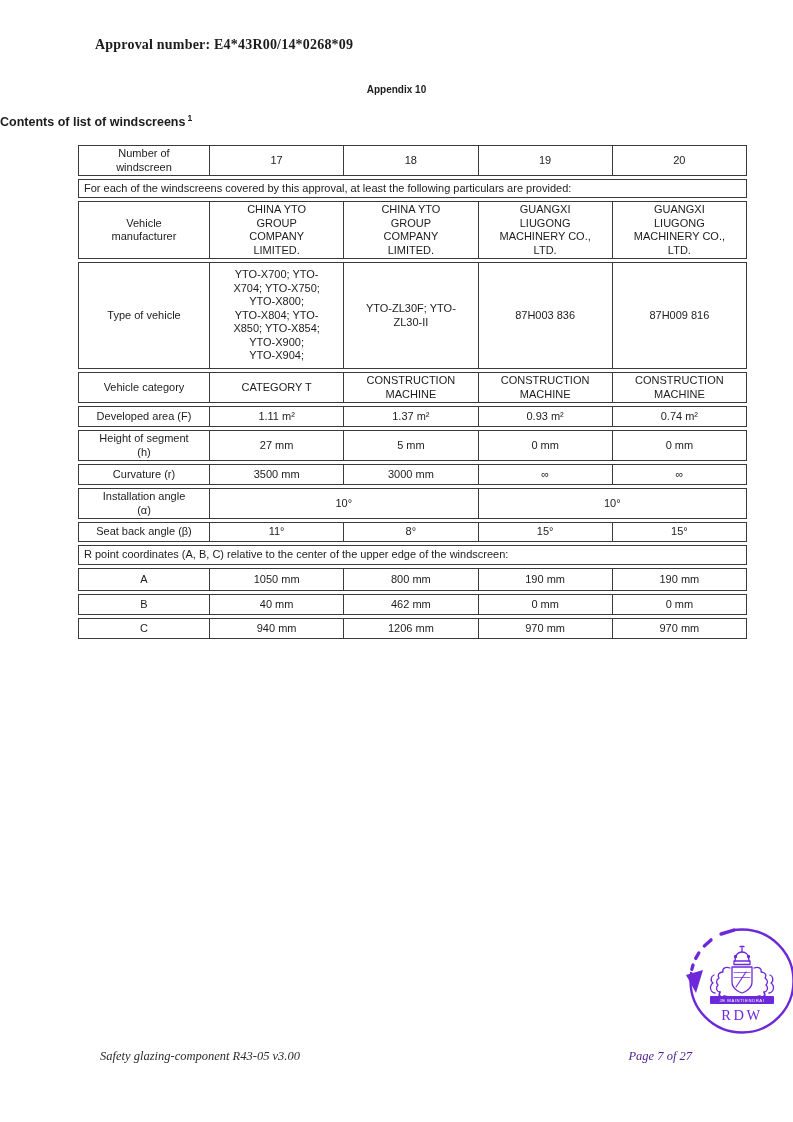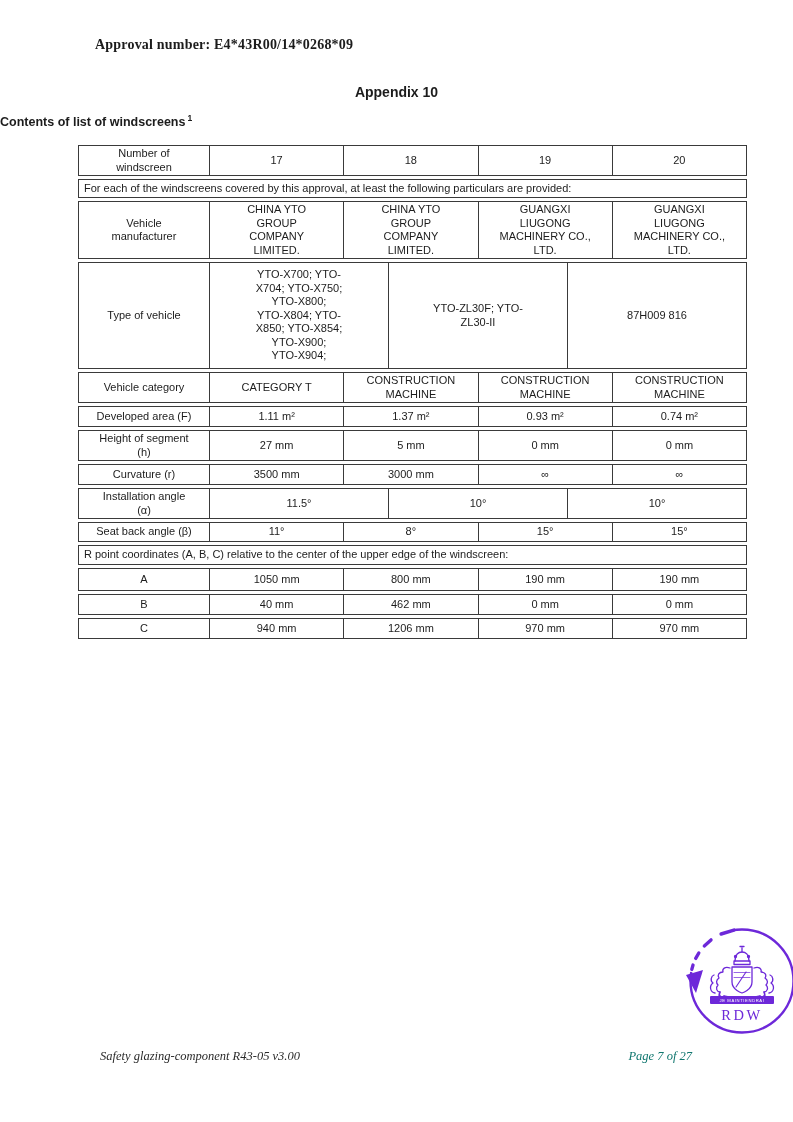--- a/index.html
+++ b/index.html
@@ -13,21 +13,21 @@
     overflow:hidden;
   }
   .approval{
     position:absolute;left:95px;top:37px;
     font-family:"Liberation Serif",serif;
     font-weight:bold;font-size:14px;letter-spacing:.2px;
     white-space:nowrap;
   }
   .appendix{
     position:absolute;top:84px;left:0;width:100%;
-    text-align:center;font-weight:bold;font-size:14px;
+    text-align:center;font-weight:bold;font-size:10px;
   }
   .subtitle{
     position:absolute;top:113px;left:0;width:100%;
     font-weight:bold;font-size:12.5px;
   }
   .subtitle sup{font-size:8.5px;margin-left:2px;}
   .doc-table{
     position:absolute;left:62px;top:145px;width:669px;
     font-size:11px;line-height:13.5px;padding-left:16px;
   }
@@ -60,21 +60,21 @@
   }
   .footer-left{
     position:absolute;left:100px;top:1049px;
     font-family:"Liberation Serif",serif;
     font-style:italic;font-size:12.5px;color:#2a2a2a;
     white-space:nowrap;
   }
   .footer-right{
     position:absolute;right:101px;top:1049px;
     font-family:"Liberation Serif",serif;
-    font-style:italic;font-size:12.5px;color:#0f766e;
+    font-style:italic;font-size:12.5px;color:#4c1d95;
     white-space:nowrap;
   }
   .logo{
     position:absolute;left:684px;top:925px;
     width:115px;height:115px;
     color:#6d28d9;
   }
 </style>
 </head>
 <body>
@@ -127,20 +127,21 @@
     <div class="cell label">Type of vehicle</div>
     <div class="cell">YTO-X700; YTO-
 X704; YTO-X750;
 YTO-X800;
 YTO-X804; YTO-
 X850; YTO-X854;
 YTO-X900;
 YTO-X904;</div>
     <div class="cell">YTO-ZL30F; YTO-
 ZL30-II</div>
+    <div class="cell">87H003 836</div>
     <div class="cell">87H009 816</div>
   </div>
 
   <div class="trow" style="min-height:28px">
     <div class="cell label">Vehicle category</div>
     <div class="cell">CATEGORY T</div>
     <div class="cell">CONSTRUCTION
 MACHINE</div>
     <div class="cell">CONSTRUCTION
 MACHINE</div>
@@ -169,21 +170,20 @@
     <div class="cell label">Curvature (r)</div>
     <div class="cell">3500 mm</div>
     <div class="cell">3000 mm</div>
     <div class="cell">∞</div>
     <div class="cell">∞</div>
   </div>
 
   <div class="trow" style="min-height:28px">
     <div class="cell label">Installation angle
 (α)</div>
-    <div class="cell">11.5°</div>
     <div class="cell">10°</div>
     <div class="cell">10°</div>
   </div>
 
   <div class="trow" style="min-height:20px">
     <div class="cell label">Seat back angle (β)</div>
     <div class="cell">11°</div>
     <div class="cell">8°</div>
     <div class="cell">15°</div>
     <div class="cell">15°</div>

